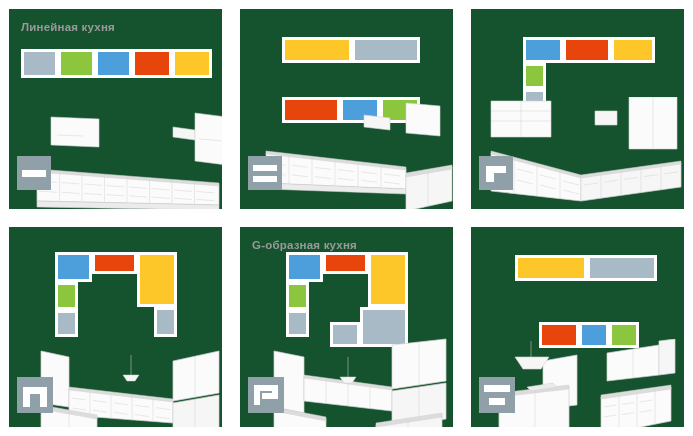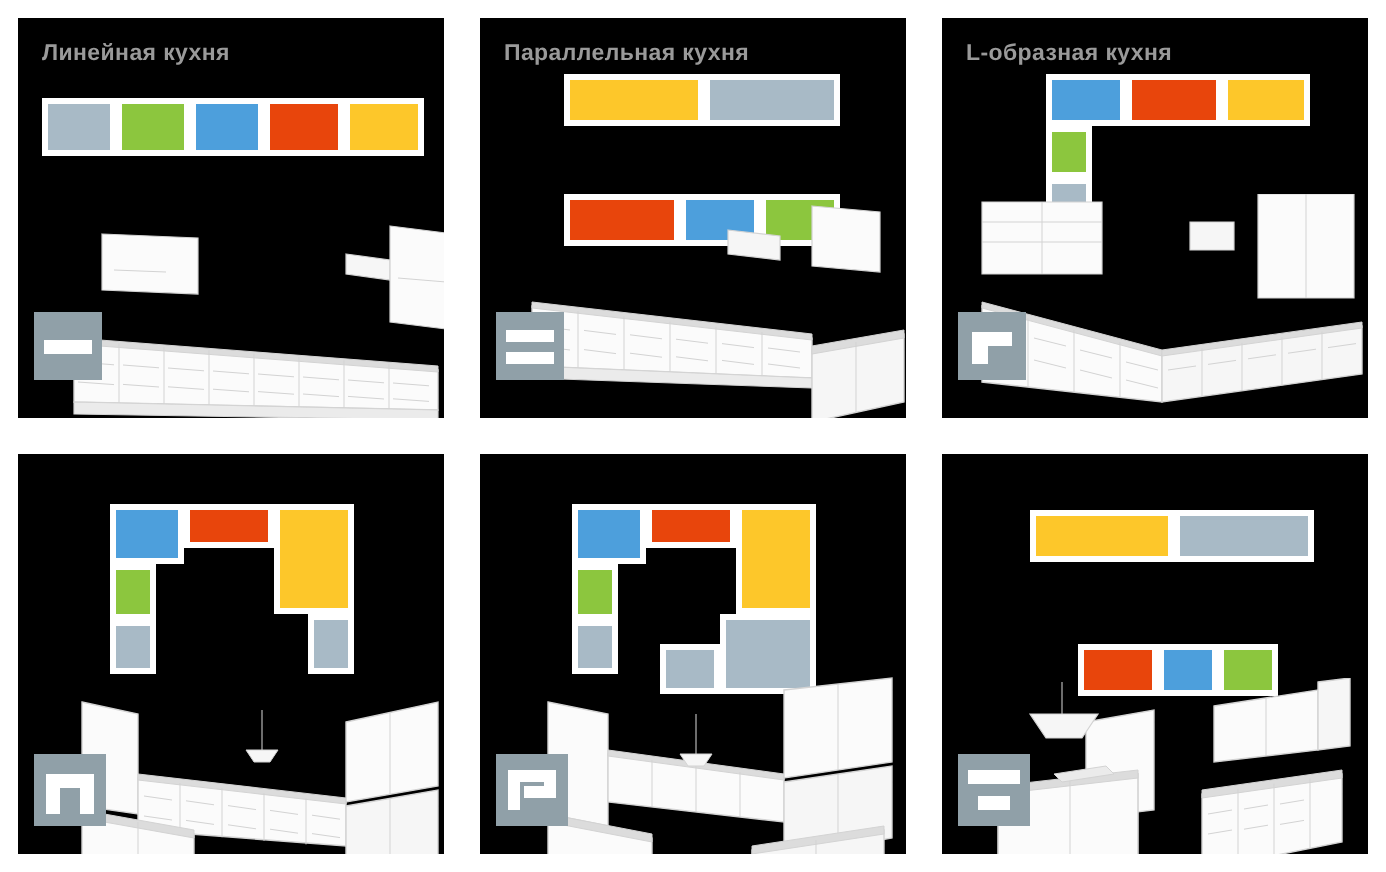--- a/index.html
+++ b/index.html
@@ -17,21 +17,21 @@
     background: #ffffff;
   }
   .panel {
     position: relative;
     padding: 9px;
     background: #ffffff;
   }
   .panel-inner {
     position: relative;
     width: 100%; height: 100%;
-    background: #000000;
+    background: #14532d;
     overflow: hidden;
   }
   .panel-title {
     position: absolute;
     left: 12px; top: 12px;
     font-size: 11.5px;
     font-weight: bold;
     color: #9a9a9a;
     letter-spacing: 0.2px;
     white-space: nowrap;
@@ -114,21 +114,20 @@
             <line x1="173.5" y1="90.4" x2="191.5" y2="91.7" stroke="#d3d3d3" stroke-width="0.5"></line>
           </svg>
         </div>
         <div class="mode-icon" style="left: 8px; top: 147px; width: 34px; height: 34px; background: rgb(144, 160, 168);">
           <div class="bar" style="left: 5px; top: 14px; width: 24px; height: 7px; background: rgb(255, 255, 255);"></div>
         </div>
       </div>
     </div>
     <div class="panel">
       <div class="panel-inner">
-        <div class="panel-title">Параллельная кухня</div>
         <div class="diagram">
           <div class="blk" style="left: 42px; top: 28px; width: 70px; height: 26px; background: rgb(253, 199, 42);"></div>
           <div class="blk" style="left: 112px; top: 28px; width: 68px; height: 26px; background: rgb(168, 186, 198);"></div>
           <div class="blk" style="left: 42px; top: 88px; width: 58px; height: 26px; background: rgb(232, 69, 12);"></div>
           <div class="blk" style="left: 100px; top: 88px; width: 40px; height: 26px; background: rgb(77, 159, 220);"></div>
           <div class="blk" style="left: 140px; top: 88px; width: 40px; height: 26px; background: rgb(140, 198, 62);"></div>
         </div>
         <div class="render" style="left: 16px; top: 88px;">
           <svg width="205" height="118" viewBox="0 0 205 118">
             <polygon points="150,6 184,9 184,39 150,36" fill="#fbfbfb" stroke="#d3d3d3" stroke-width="0.6"></polygon>
@@ -159,21 +158,20 @@
           </svg>
         </div>
         <div class="mode-icon" style="left: 8px; top: 147px; width: 34px; height: 34px; background: rgb(144, 160, 168);">
           <div class="bar" style="left: 5px; top: 9px; width: 24px; height: 6px; background: rgb(255, 255, 255);"></div>
           <div class="bar" style="left: 5px; top: 20px; width: 24px; height: 6px; background: rgb(255, 255, 255);"></div>
         </div>
       </div>
     </div>
     <div class="panel">
       <div class="panel-inner">
-        <div class="panel-title">L-образная кухня</div>
         <div class="diagram">
           <div class="blk" style="left: 52px; top: 28px; width: 40px; height: 26px; background: rgb(77, 159, 220);"></div>
           <div class="blk" style="left: 92px; top: 28px; width: 48px; height: 26px; background: rgb(232, 69, 12);"></div>
           <div class="blk" style="left: 140px; top: 28px; width: 44px; height: 26px; background: rgb(253, 199, 42);"></div>
           <div class="blk" style="left: 52px; top: 54px; width: 23px; height: 26px; background: rgb(140, 198, 62);"></div>
           <div class="blk" style="left: 52px; top: 80px; width: 23px; height: 30px; background: rgb(168, 186, 198);"></div>
         </div>
         <div class="render" style="left: 14px; top: 88px;">
           <svg width="198" height="108" viewBox="0 0 198 108">
             <polygon points="6,4 66,4 66,40 6,40" fill="#fbfbfb" stroke="#d3d3d3" stroke-width="0.6"></polygon>
@@ -257,20 +255,21 @@
         </div>
         <div class="mode-icon" style="left: 8px; top: 150px; width: 36px; height: 36px; background: rgb(144, 160, 168);">
           <div class="bar" style="left: 6px; top: 10px; width: 7px; height: 20px; background: rgb(255, 255, 255);"></div>
           <div class="bar" style="left: 23px; top: 10px; width: 7px; height: 20px; background: rgb(255, 255, 255);"></div>
           <div class="bar" style="left: 6px; top: 10px; width: 24px; height: 7px; background: rgb(255, 255, 255);"></div>
         </div>
       </div>
     </div>
     <div class="panel">
       <div class="panel-inner">
+        <div class="panel-title">G-образная кухня</div>
         <div class="diagram">
           <div class="blk" style="left: 46px; top: 25px; width: 37px; height: 30px; background: rgb(77, 159, 220);"></div>
           <div class="blk" style="left: 83px; top: 25px; width: 45px; height: 22px; background: rgb(232, 69, 12);"></div>
           <div class="blk" style="left: 128px; top: 25px; width: 40px; height: 55px; background: rgb(253, 199, 42);"></div>
           <div class="blk" style="left: 46px; top: 55px; width: 23px; height: 28px; background: rgb(140, 198, 62);"></div>
           <div class="blk" style="left: 46px; top: 83px; width: 23px; height: 27px; background: rgb(168, 186, 198);"></div>
           <div class="blk" style="left: 120px; top: 80px; width: 48px; height: 40px; background: rgb(168, 186, 198);"></div>
           <div class="blk" style="left: 90px; top: 95px; width: 30px; height: 25px; background: rgb(168, 186, 198);"></div>
         </div>
         <div class="render" style="left: 16px; top: 110px;">

